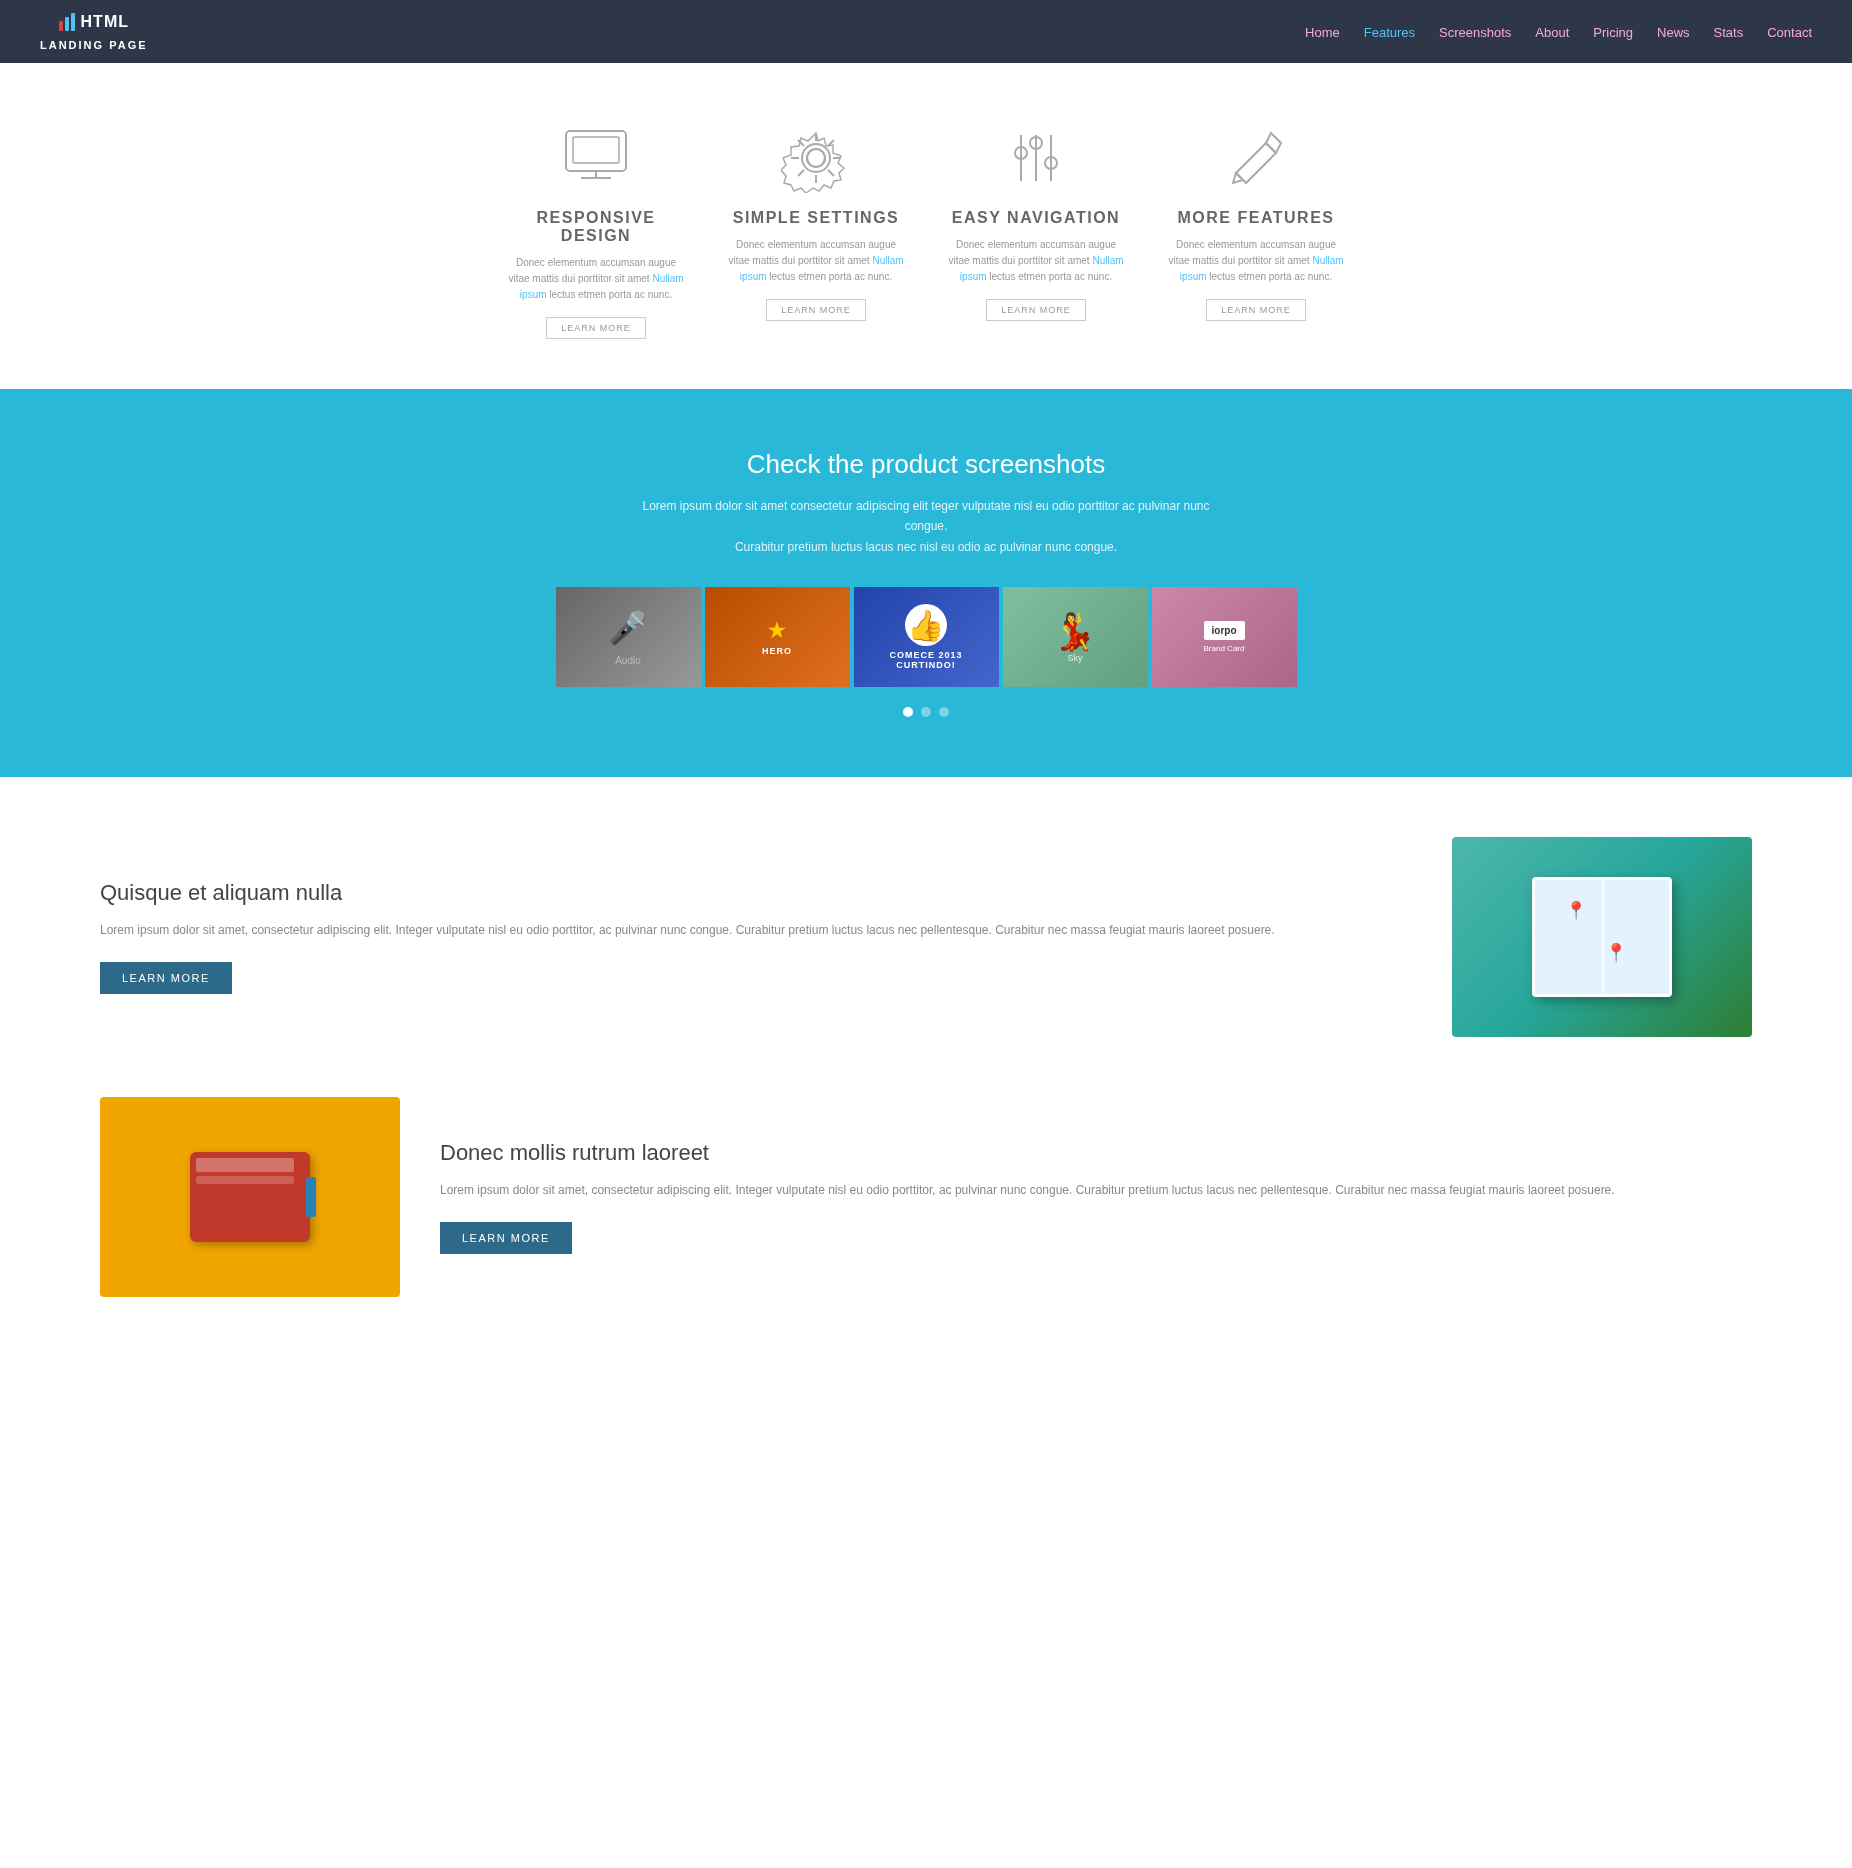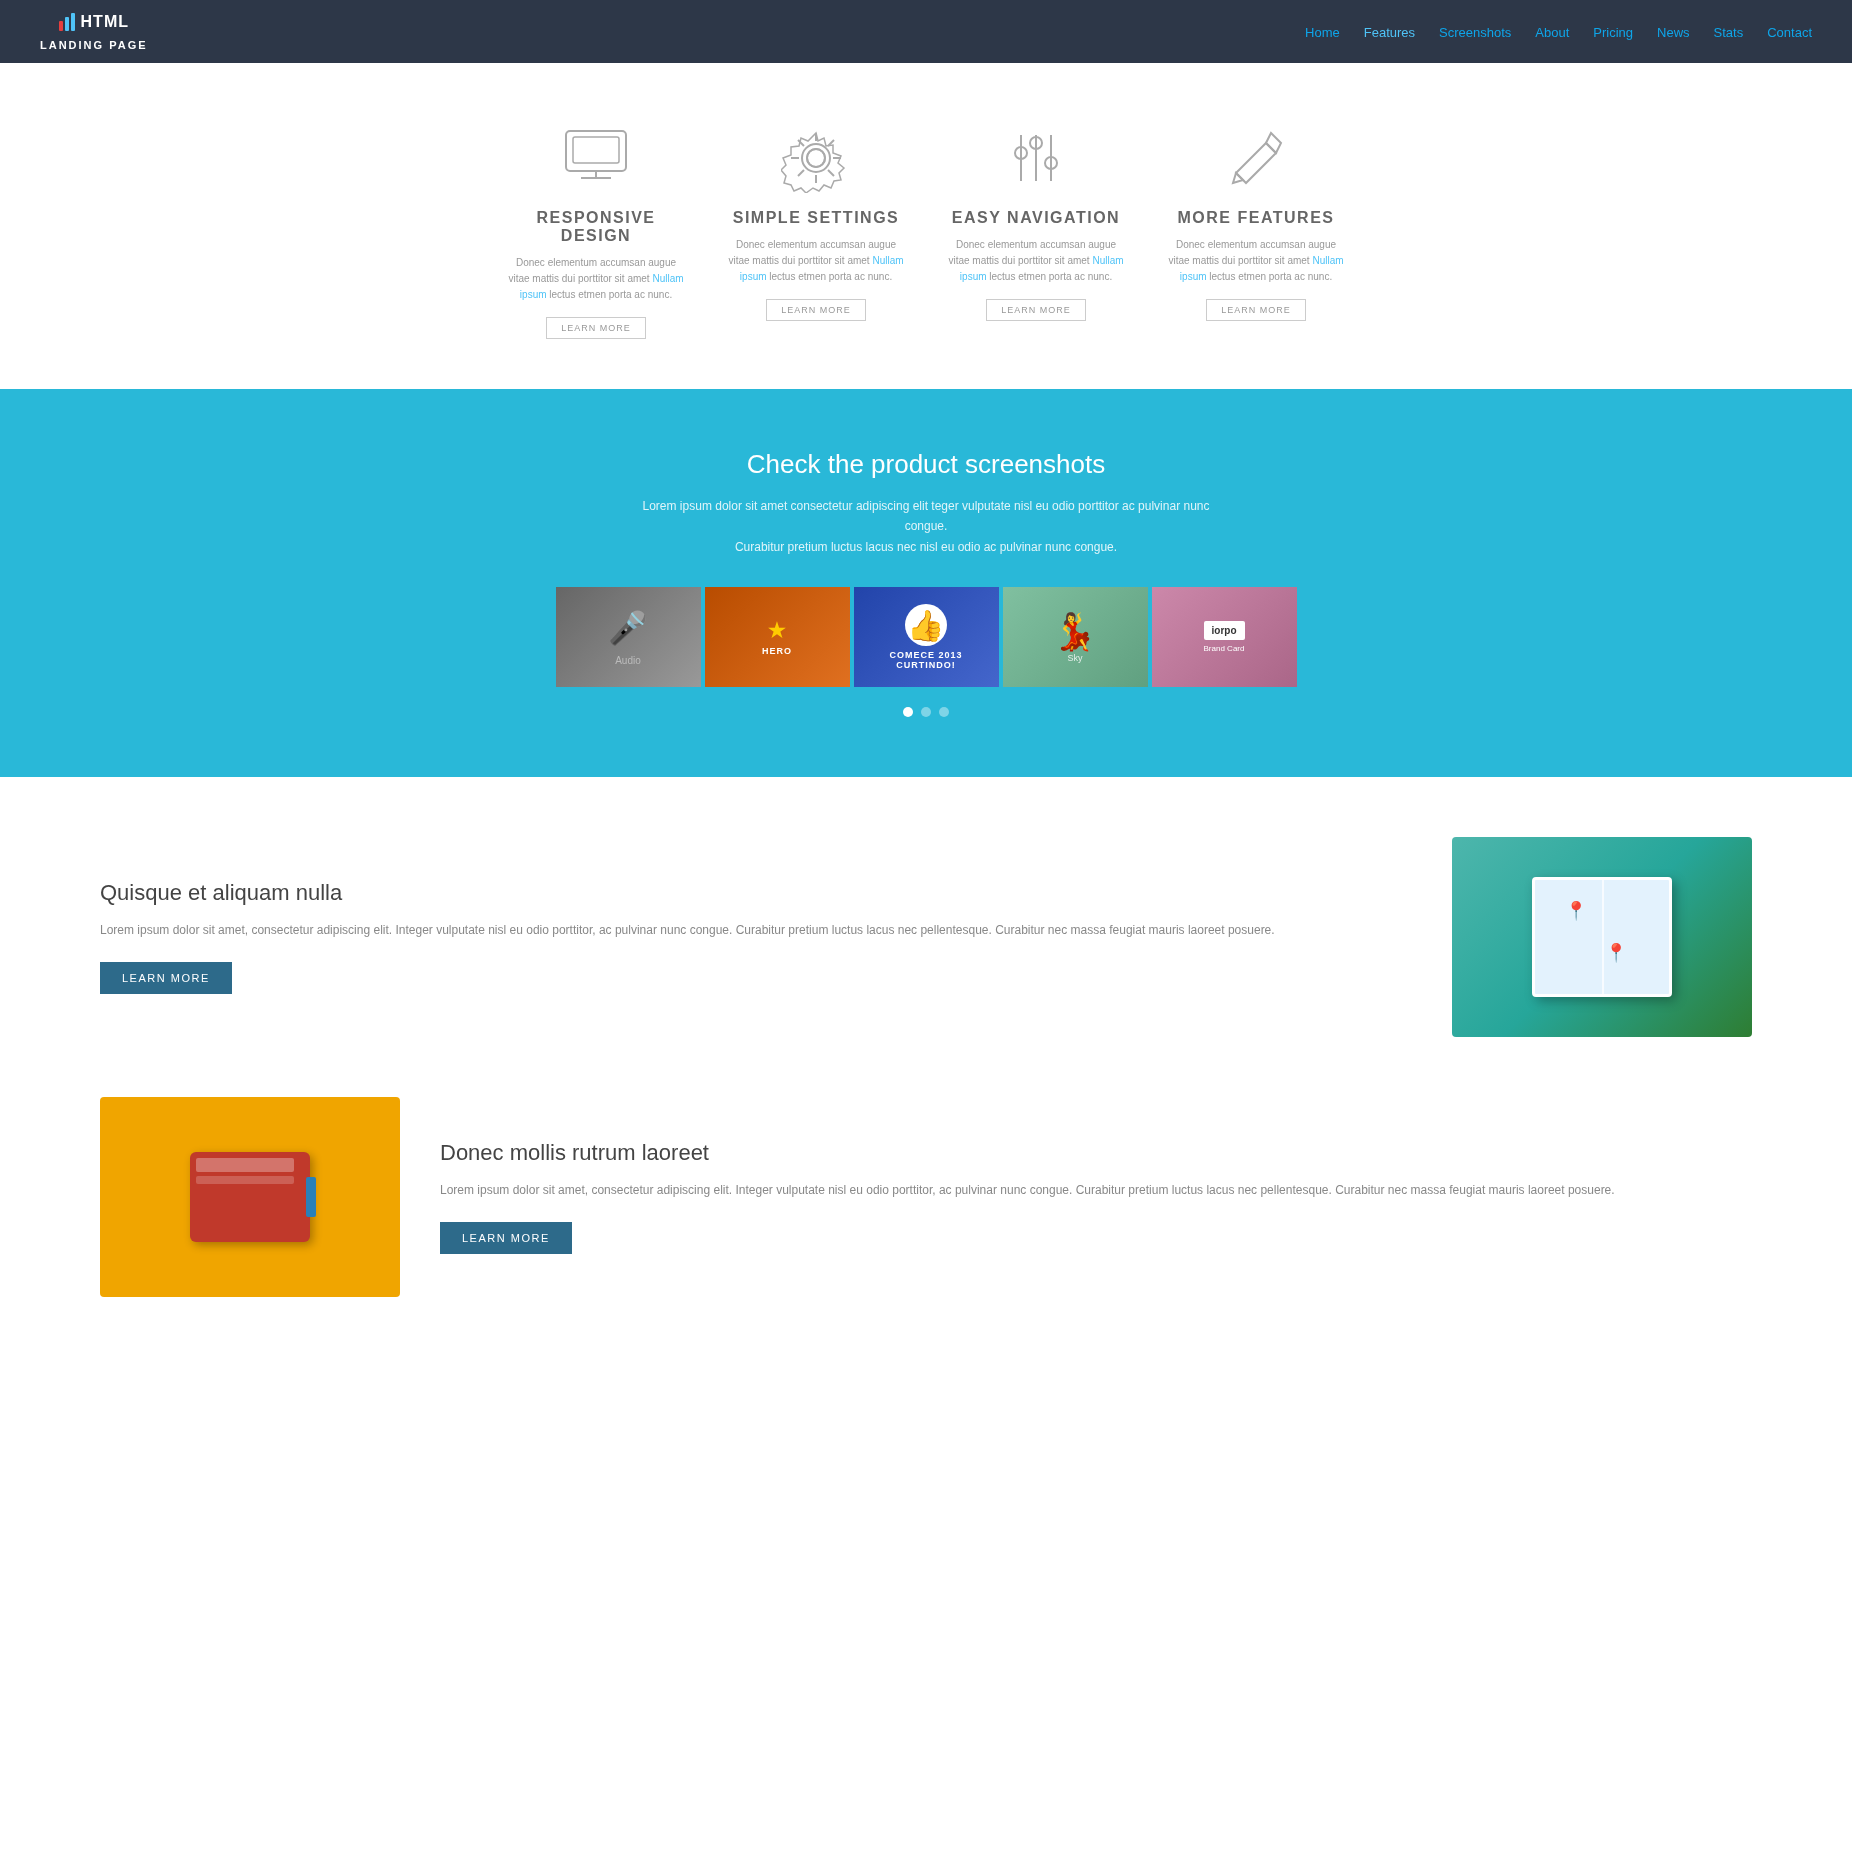--- a/index.html
+++ b/index.html
@@ -38,21 +38,21 @@
     .bar3 { height: 18px; background: #4fc3f7; }
     .brand-name { color: #fff; font-size: 16px; font-weight: bold; letter-spacing: 1px; }
     .brand-sub { color: #fff; font-size: 11px; font-weight: bold; letter-spacing: 2px; }
     .navbar-nav {
       margin-left: auto;
       display: flex;
       gap: 24px;
       list-style: none;
     }
     .navbar-nav a {
-      color: #0ea5e9;
+      color: #f9a8d4;
       text-decoration: none;
       font-size: 13px;
     }
     .navbar-nav a.active { color: #4fc3f7; }
 
     
     .features-section {
       background: #fff;
       padding: 60px 40px 50px;
       text-align: center;

